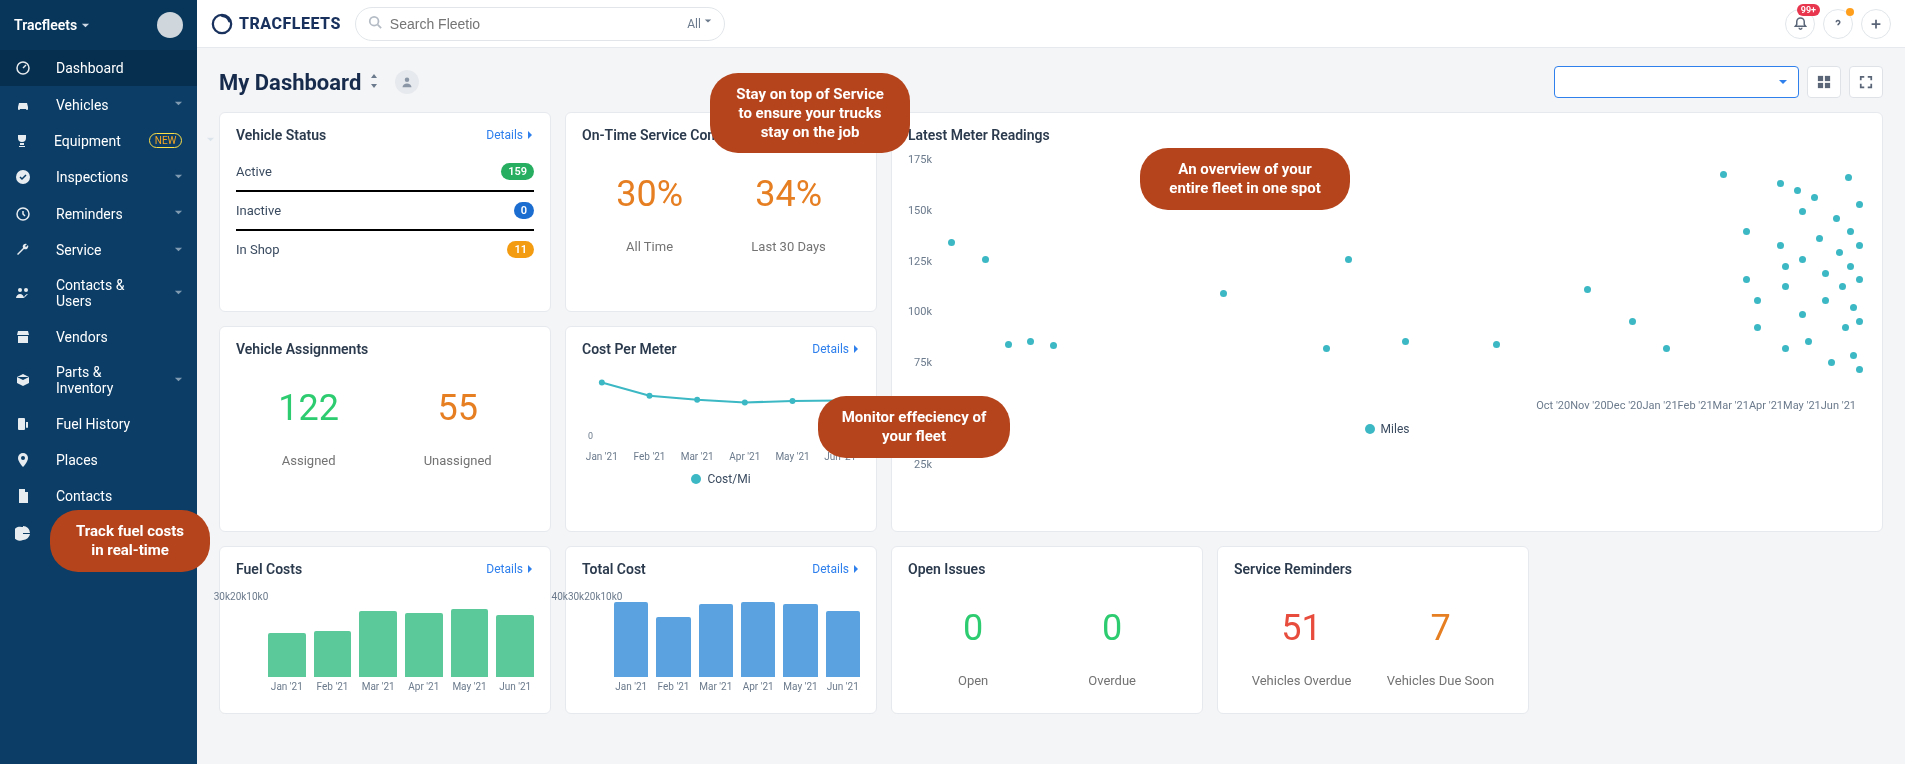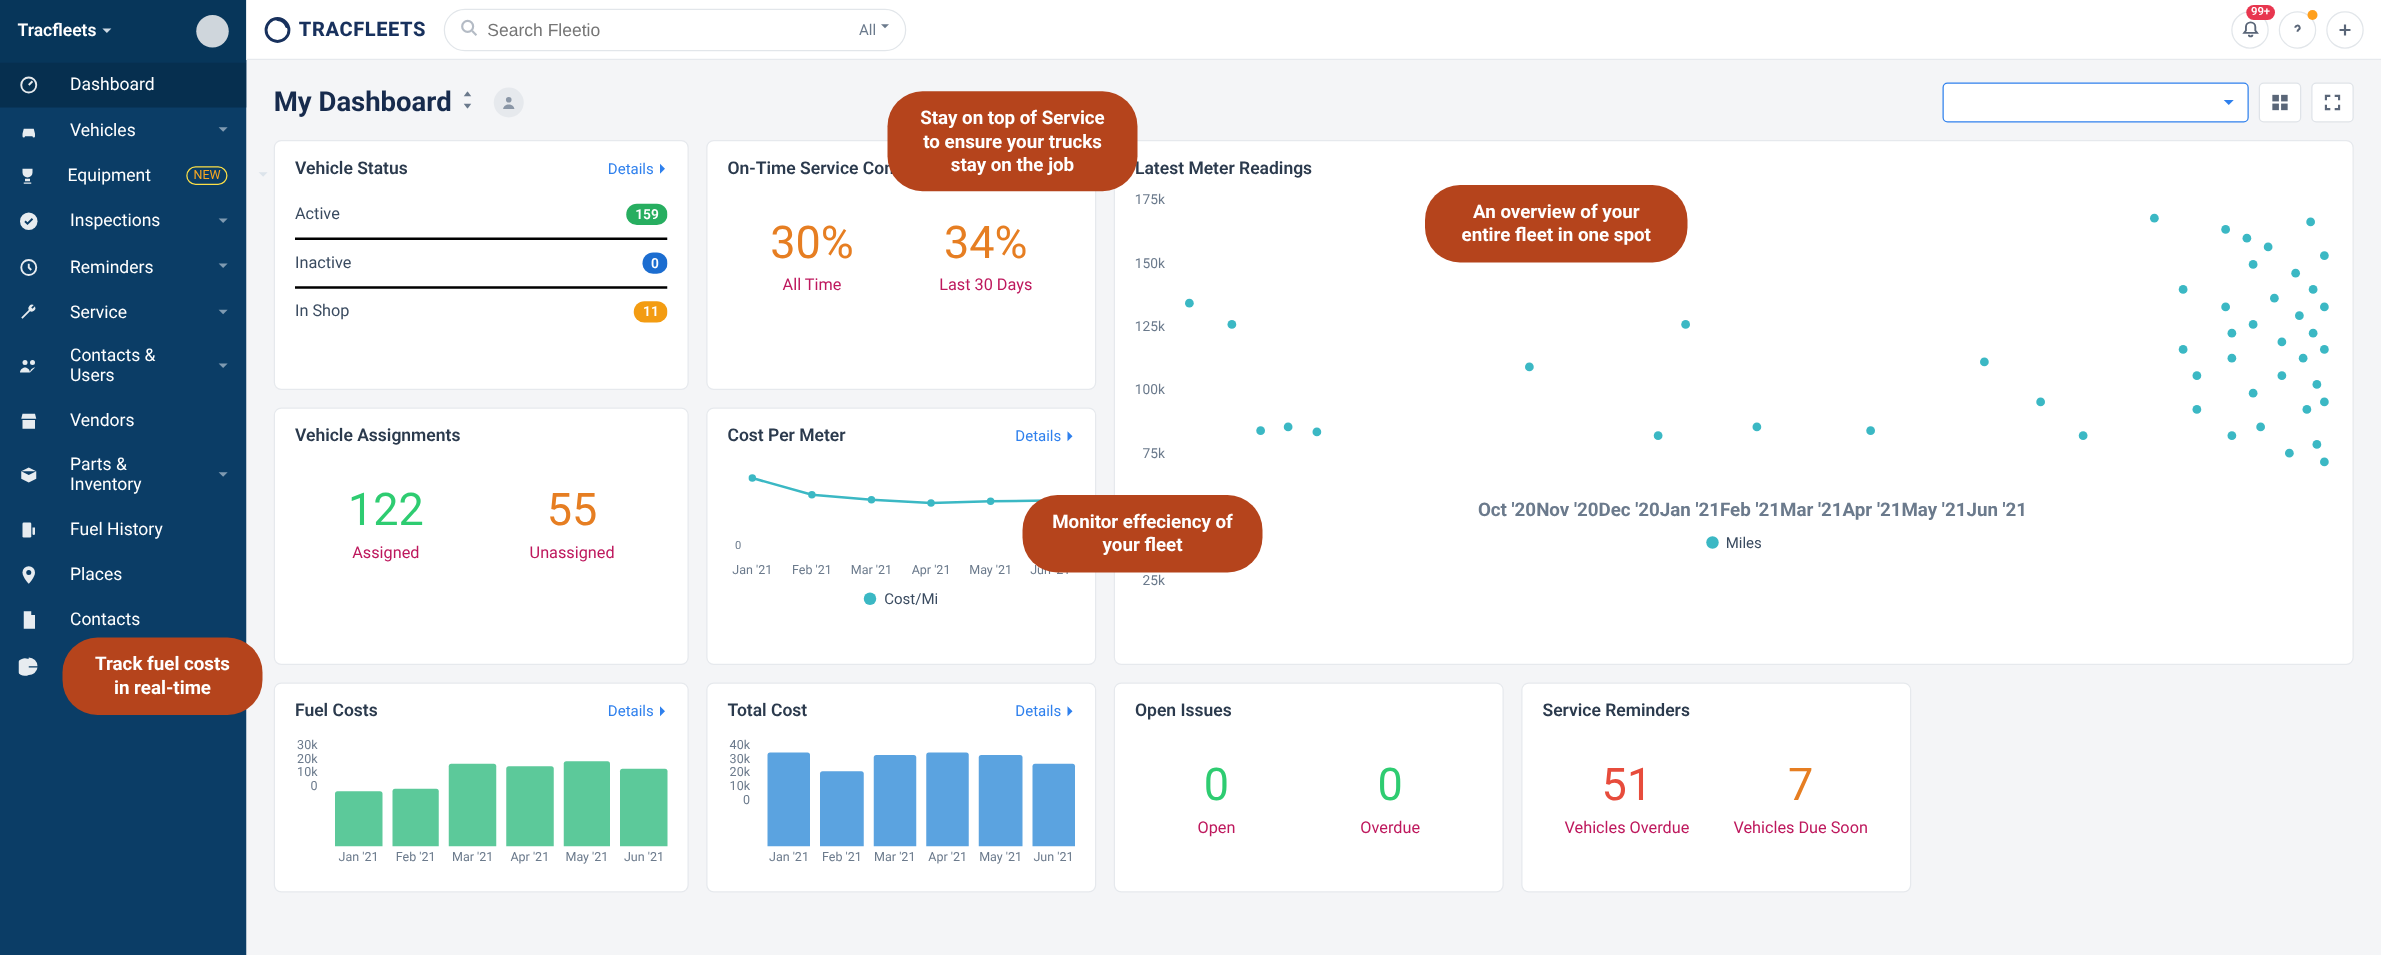--- a/index.html
+++ b/index.html
@@ -46,35 +46,35 @@
 .status-row + .status-row { border-top: 2px solid #000000; }
 .pill { font-size: 11px; font-weight: 600; padding: 2px 7px; border-radius: 9px; color: #fff; }
 .pill.green { background: #27ae60; }
 .pill.blue { background: #1c6dd0; }
 .pill.orange { background: #f39c12; }
 .two-num { display: flex; justify-content: space-around; text-align: center; padding-top: 20px; }
 .two-num .num { font-size: 36px; font-weight: 400; }
 .two-num .num.orange { color: #e67e22; }
 .two-num .num.green { color: #2ecc71; }
 .two-num .num.red { color: #e74c3c; }
-.two-num .sub { font-size: 13px; color: #be185d; margin-top: 6px; }
+.two-num .sub { font-size: 13px; color: #737373; margin-top: 24px; }
 .chart-bars { display: flex; align-items: flex-end; gap: 8px; height: 90px; padding-top: 10px; }
 .chart-bars .bar { flex: 1; border-radius: 2px 2px 0 0; }
 .chart-bars .bar.green-b { background: #5cc99a; }
 .chart-bars .bar.blue-b { background: #5ba3e0; }
 .x-labels { display: flex; gap: 8px; font-size: 10px; color: #6b7a8c; margin-top: 4px; }
 .x-labels span { flex: 1; text-align: center; }
-.y-axis { position: absolute; left: 8px; top: 44px; bottom: 20px; display: flex; flex-direction: column; justify-content: flex-start; font-size: 10px; color: #6b7a8c; width: 26px; text-align: right; }
+.y-axis { position: absolute; left: 8px; top: 44px; bottom: 20px; display: flex; flex-direction: row; justify-content: center; font-size: 10px; color: #6b7a8c; width: 26px; text-align: right; }
 .chart-body { margin-left: 32px; }
 .row-2 { display: grid; grid-template-columns: 332px 312px 312px 312px; gap: 14px; margin-top: 14px; }
 .callout { position: absolute; background: #b5441c; color: #fff; font-weight: 700; font-size: 15px; text-align: center; padding: 12px 18px; border-radius: 28px; line-height: 1.25; z-index: 50; }
 .line-chart { height: 80px; position: relative; }
 .scatter { position: relative; height: 240px; margin-left: 40px; margin-right: 10px; }
 .scatter-y { position: absolute; left: 8px; top: 40px; bottom: 60px; width: 32px; display: flex; flex-direction: column; justify-content: space-between; font-size: 11px; color: #6b7a8c; text-align: right; }
-.scatter-x { display: flex; justify-content: center; font-size: 15px; color: #6b7a8c; margin-top: 6px; margin-left: 40px; margin-right: 10px; font-weight: bold; }
+.scatter-x { display: flex; justify-content: flex-end; font-size: 11px; color: #6b7a8c; margin-top: 6px; margin-left: 40px; margin-right: 10px; }
 .legend { text-align: center; font-size: 12px; color: #3a4b60; margin-top: 10px; display:flex; align-items:center; justify-content:center; gap:6px;}
 .legend .swatch { width:10px; height:10px; border-radius:50%; display:inline-block;}
 svg.line-svg { width: 100%; height: 100%; }
 .card.tall { min-height: 420px; }
 .status-list{ max-height:110px; overflow:hidden;}
 </style>
 </head>
 <body>
 
 <div class="app">

